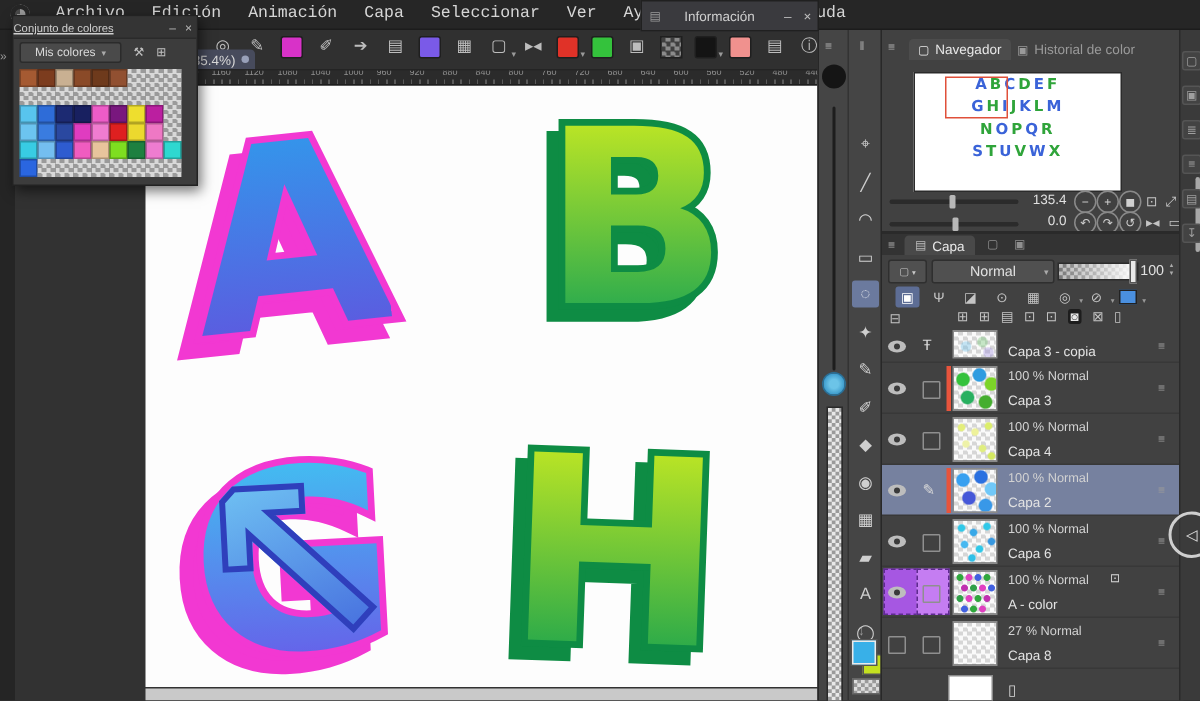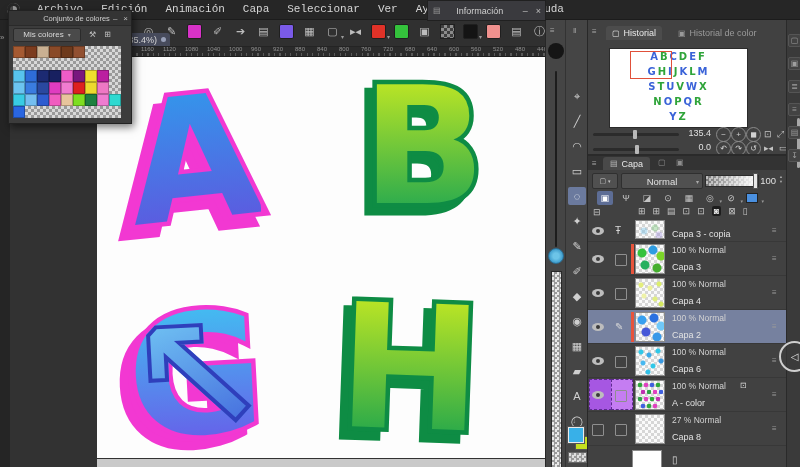--- a/index.html
+++ b/index.html
@@ -52,21 +52,21 @@
   .g-arrow{position:absolute;font-family:"DejaVu Sans",sans-serif;font-weight:bold;font-size:74px;
         left:48px;top:52px;background:linear-gradient(160deg,#7ad8f8,#3a55d8);-webkit-background-clip:text;
         background-clip:text;color:transparent;-webkit-text-stroke:4px #2f3fbc;z-index:2;}
   
   #left-strip{left:0;top:19px;width:10px;height:448px;background:#252525;z-index:4;}
   #left-strip .chev{position:absolute;left:0px;top:14px;font-size:8px;color:#9a9a9a;}
   
   #palette{left:8px;top:10px;width:122px;height:112px;background:#3c3c3c;border:1px solid #222;
            box-shadow:2px 3px 8px rgba(0,0,0,.55);z-index:20;}
   #palette .ptitle{height:14px;display:flex;align-items:center;background:#343434;border-bottom:1px solid #2a2a2a;}
-  #palette .ptitle .t{flex:1;text-align:right;font-size:7.5px;color:#cfcfcf;}
+  #palette .ptitle .t{flex:1;text-align:left;font-size:7.5px;color:#cfcfcf;text-decoration:underline;}
   #palette .ptitle .b{font-size:8px;color:#bdbdbd;padding:0 3px;}
   #palette .prow{height:17px;display:flex;align-items:center;padding:0 4px;}
   #preset-select{width:66px;height:12px;background:#4a4a4a;border:1px solid #2b2b2b;border-radius:2px;
       font-size:8px;color:#d8d8d8;display:flex;align-items:center;justify-content:center;gap:4px;}
   #palette .prow .pi{font-size:8px;color:#c0c0c0;margin-left:8px;}
   #palette-grid{position:absolute;left:4px;top:35px;width:110px;height:73px;
       display:grid;grid-template-columns:repeat(9,12px);grid-auto-rows:12px;gap:0;}
   .sw{width:12px;height:12px;box-sizing:border-box;border:0.5px solid rgba(0,0,0,.25);}
   .sw.trans{background:conic-gradient(#9a9a9a 25%,#d8d8d8 0 50%,#9a9a9a 0 75%,#d8d8d8 0);background-size:6px 6px;border:none;}
   
@@ -449,34 +449,33 @@
     <div class="tool" style="top: 318px;">▦</div>
     <div class="tool" style="top: 343px;">▰</div>
     <div class="tool" style="top: 368px;">A</div>
     <div class="tool" style="top: 393px;">◯</div>
   </div>
 
 <div class="abs" id="right-panel">
   <span class="ph-icon" style="left:4px;top:8px;">≡</span>
   <div class="ptab" id="tab-navigator">
     <span class="ticon">▢</span>
-    <span>Historial</span>
+    <span>Navegador</span>
   </div>
   <div class="ptab" id="tab-history">
     <span class="ticon">▣</span>
     <span>Historial de color</span>
   </div>
 
   <div id="nav-thumb">
     <div id="nav-letters">
         <div class="nav-row"><span style="color: rgb(58, 99, 216);">A</span><span style="color: rgb(47, 164, 58);">B</span><span style="color: rgb(58, 99, 216);">C</span><span style="color: rgb(47, 164, 58);">D</span><span style="color: rgb(58, 99, 216);">E</span><span style="color: rgb(47, 164, 58);">F</span></div>
         <div class="nav-row"><span style="color: rgb(58, 99, 216);">G</span><span style="color: rgb(47, 164, 58);">H</span><span style="color: rgb(58, 99, 216);">I</span><span style="color: rgb(47, 164, 58);">J</span><span style="color: rgb(58, 99, 216);">K</span><span style="color: rgb(47, 164, 58);">L</span><span style="color: rgb(58, 99, 216);">M</span></div>
+        <div class="nav-row"><span style="color: rgb(47, 164, 58);">N</span><span style="color: rgb(58, 99, 216);">O</span><span style="color: rgb(47, 164, 58);">P</span><span style="color: rgb(58, 99, 216);">Q</span><span style="color: rgb(47, 164, 58);">R</span></div>
         <div class="nav-row"><span style="color: rgb(58, 99, 216);">S</span><span style="color: rgb(47, 164, 58);">T</span><span style="color: rgb(58, 99, 216);">U</span><span style="color: rgb(47, 164, 58);">V</span><span style="color: rgb(58, 99, 216);">W</span><span style="color: rgb(47, 164, 58);">X</span></div>
-        <div class="nav-row"><span style="color: rgb(47, 164, 58);">N</span><span style="color: rgb(58, 99, 216);">O</span><span style="color: rgb(47, 164, 58);">P</span><span style="color: rgb(58, 99, 216);">Q</span><span style="color: rgb(47, 164, 58);">R</span></div>
-        <div class="nav-row"><span style="color: rgb(58, 99, 216);">Y</span><span style="color: rgb(47, 164, 58);">Z</span></div>
       </div>
     <div id="nav-viewrect" style="left: 20px; top: 2px; width: 40px; height: 26px; border-color: rgb(224, 80, 58);"></div>
   </div>
 
   <div class="nav-slider" style="left:5px;top:114px;">
       <div class="nthumb" style="left:40px;"></div>
     </div>
   <span class="nav-val" style="left:95px;top:109px;">135.4</span>
   <div class="nav-btn" style="left:128px;top:108px;">−</div>
   <div class="nav-btn" style="left:143px;top:108px;">+</div>

